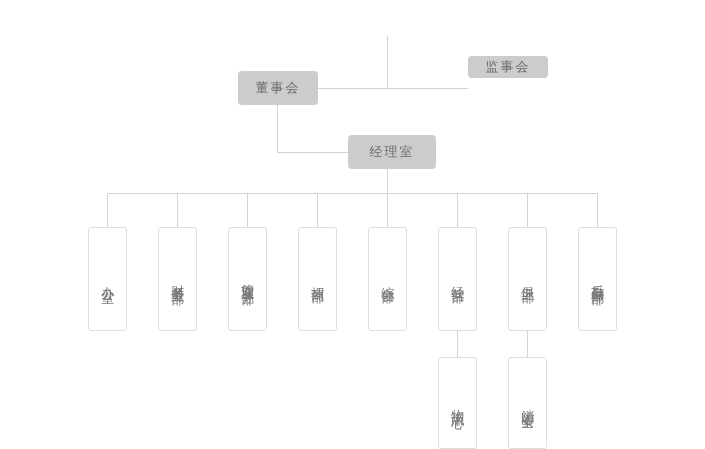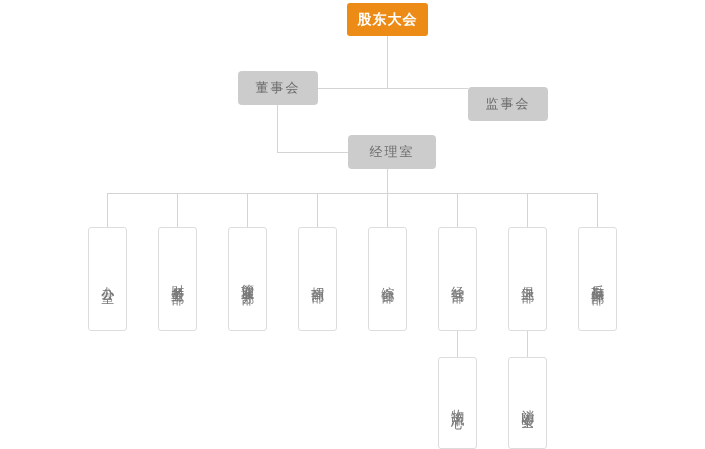--- a/index.html
+++ b/index.html
@@ -93,28 +93,25 @@
   <div class="line line-v" style="left:247px; top:193px; height:34px;"></div>
   <div class="line line-v" style="left:317px; top:193px; height:34px;"></div>
   <div class="line line-v" style="left:387px; top:193px; height:34px;"></div>
   <div class="line line-v" style="left:457px; top:193px; height:34px;"></div>
   <div class="line line-v" style="left:527px; top:193px; height:34px;"></div>
   <div class="line line-v" style="left:597px; top:193px; height:34px;"></div>
 
   <div class="line line-v" style="left:457px; top:331px; height:26px;"></div>
   <div class="line line-v" style="left:527px; top:331px; height:26px;"></div>
 
-  <div class="node node-top" style="left:347px; top:3px; width:81px; height:33px;">
-    <span>股东大会</span>
-  </div>
 
   <div class="node node-mid" style="left:238px; top:71px; width:80px; height:34px;">
     <span>董事会</span>
   </div>
-  <div class="node node-mid" style="left:468px; top:87px; width:80px; height:34px;">
+  <div class="node node-mid" style="left:468px; top:56px; width:80px; height:22px;">
     <span>监事会</span>
   </div>
 
   <div class="node node-mid" style="left:348px; top:135px; width:88px; height:34px;">
     <span>经理室</span>
   </div>
 
   <div class="node node-dept" style="left:88px; top:227px; width:39px; height:104px;">
     <span class="vtext">办公室</span>
   </div>

